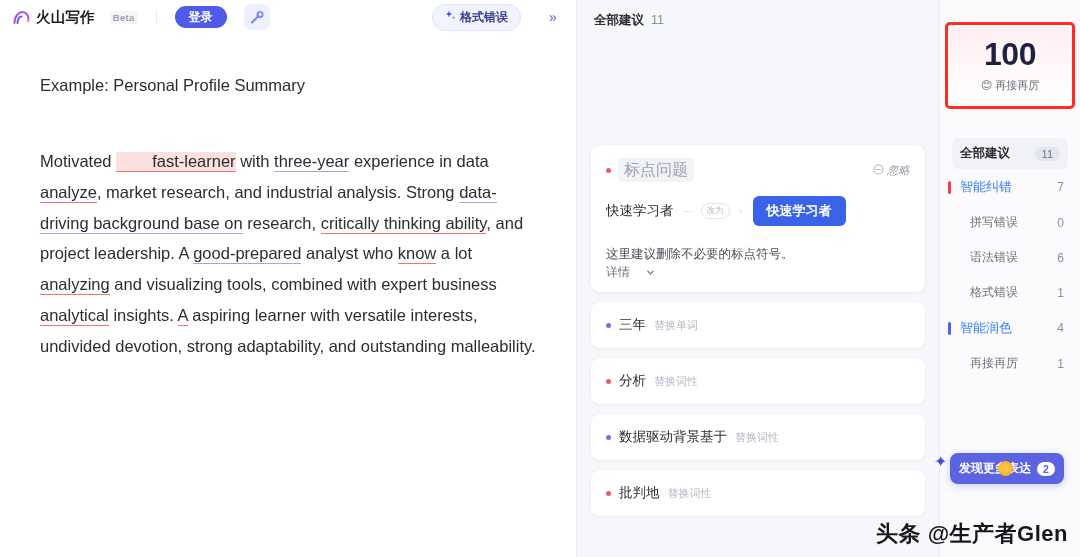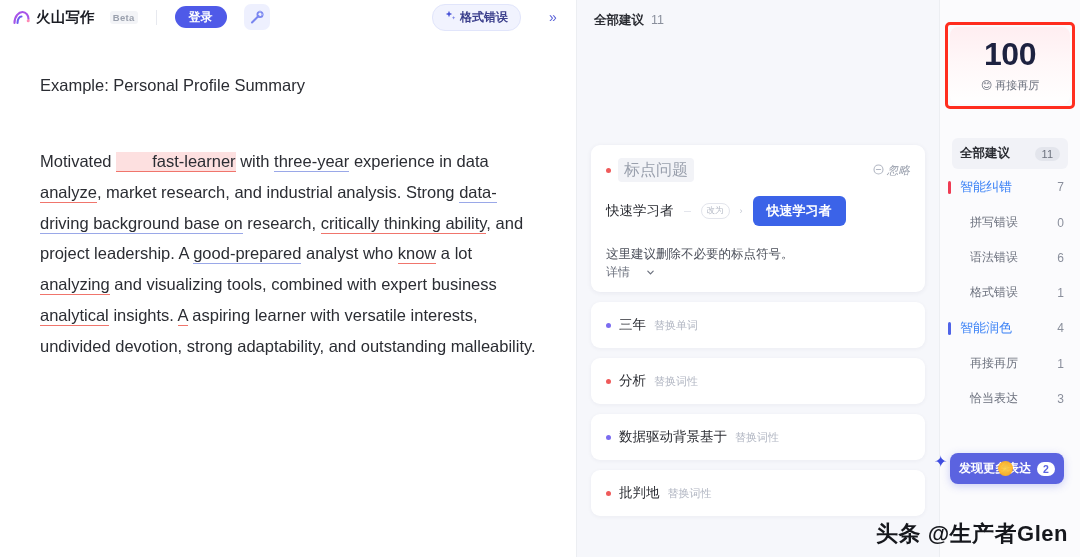--- a/index.html
+++ b/index.html
@@ -423,25 +423,20 @@
         <div class="cat">
           <span class="cat-bar blue"></span>
           <span class="cat-label">智能润色</span>
           <span class="cat-count">4</span>
         </div>
         <div class="cat">
           <span class="cat-bar none"></span>
           <span class="cat-label sub">再接再厉</span>
           <span class="cat-count">1</span>
         </div>
-        <div class="cat">
-          <span class="cat-bar none"></span>
-          <span class="cat-label sub">恰当表达</span>
-          <span class="cat-count">3</span>
-        </div>
       </div>
 
     <span class="sidebar-star">✦</span>
 
     <div class="discover-btn">
       <span>发现更多表达</span>
       <span class="discover-badge">2</span>
       <span class="discover-spark"></span>
     </div>
   </div>

